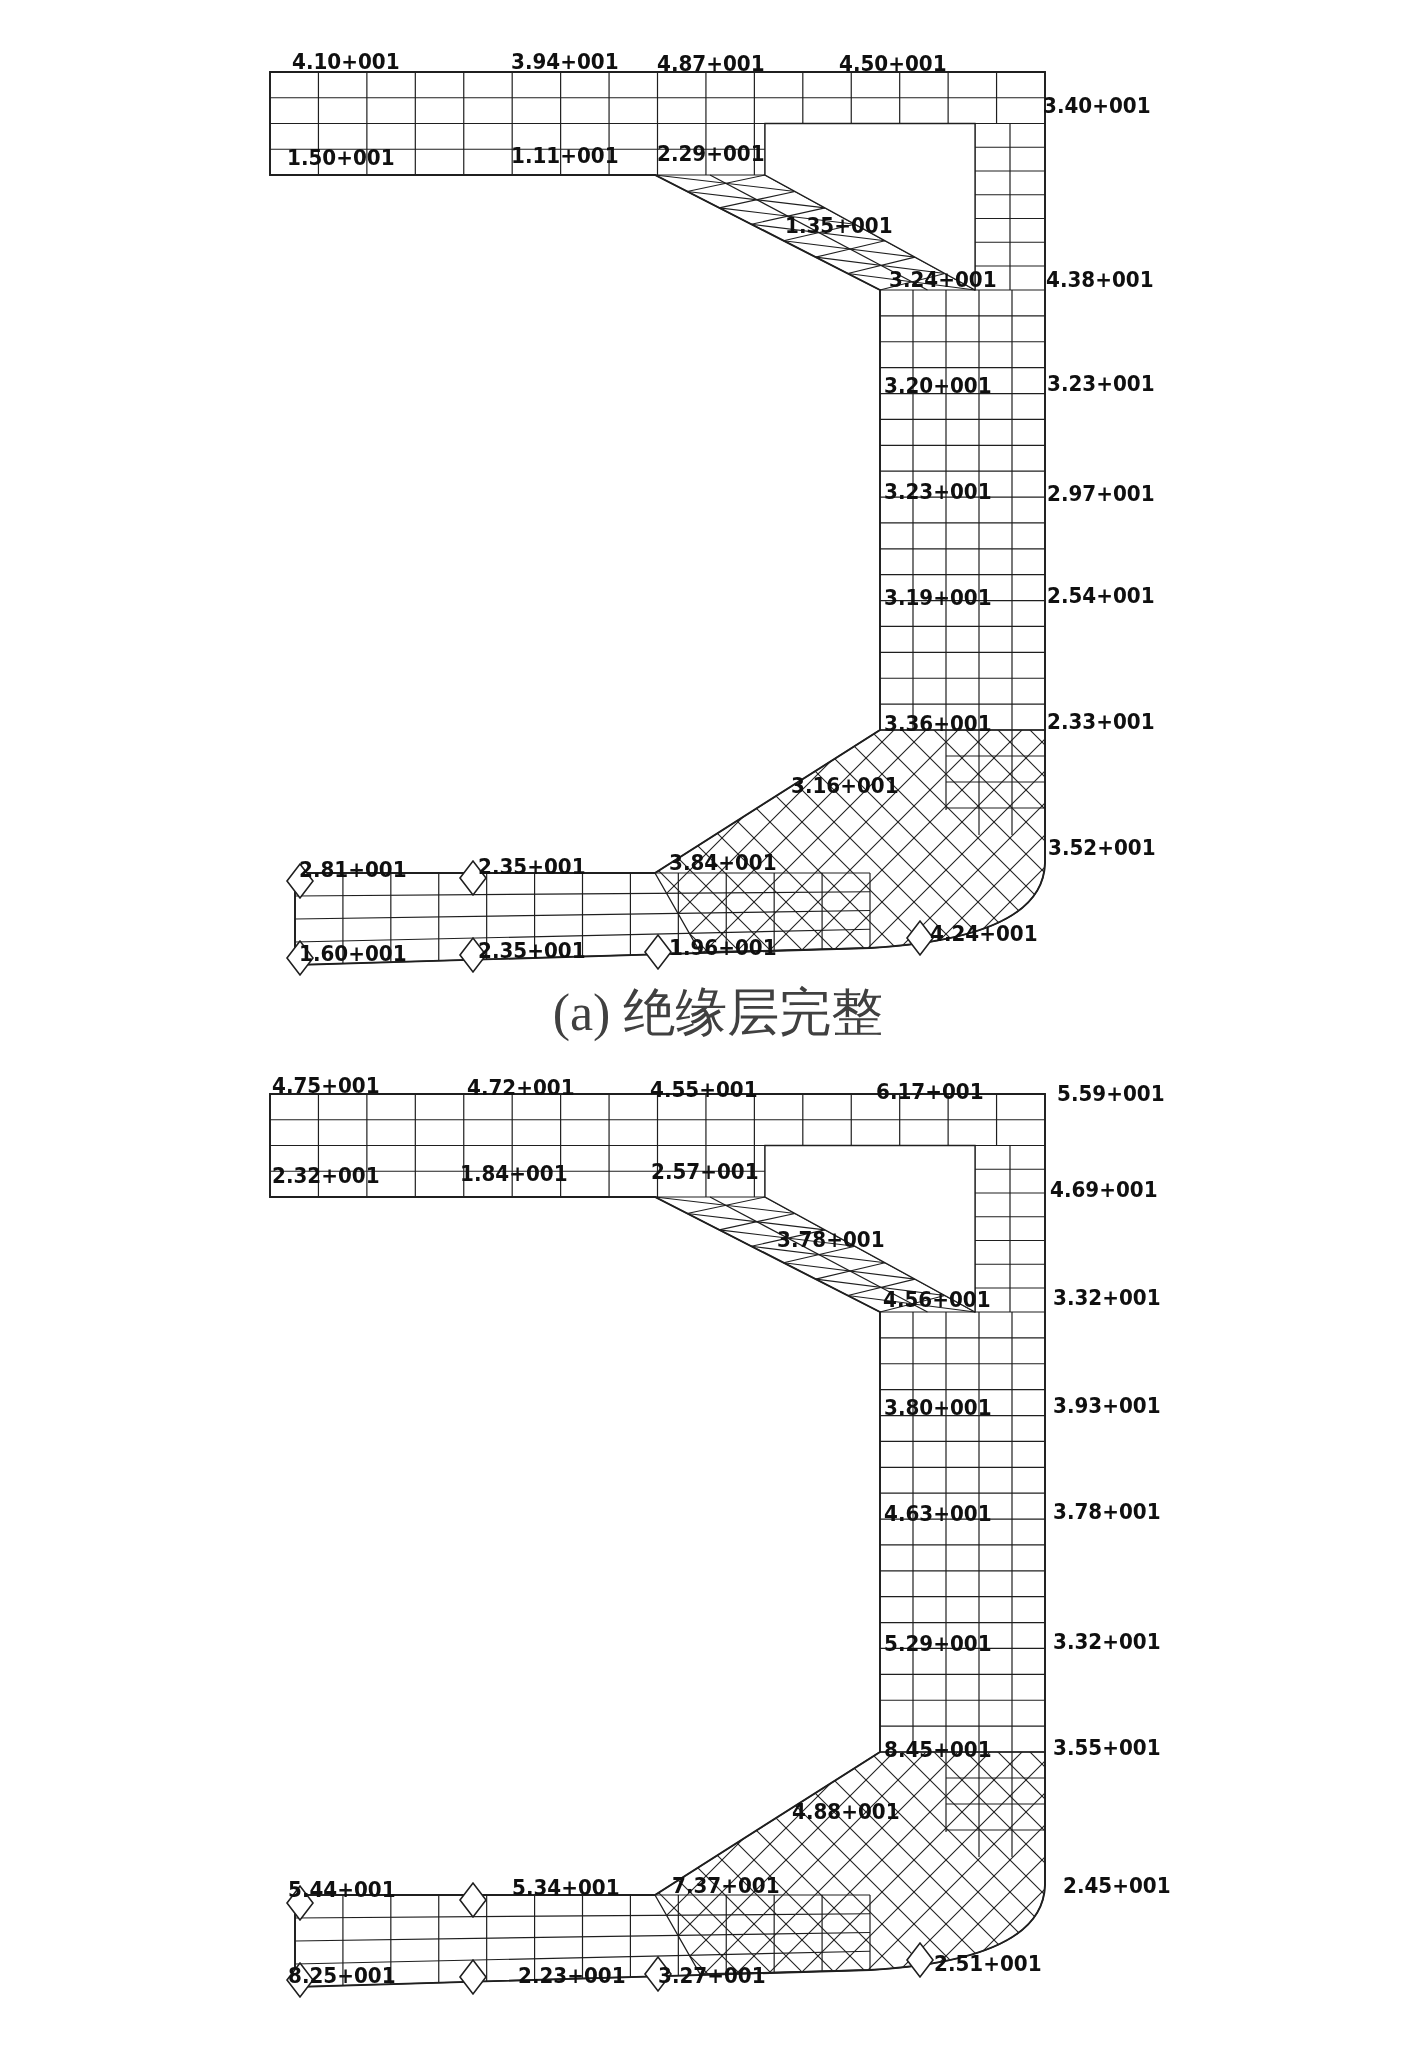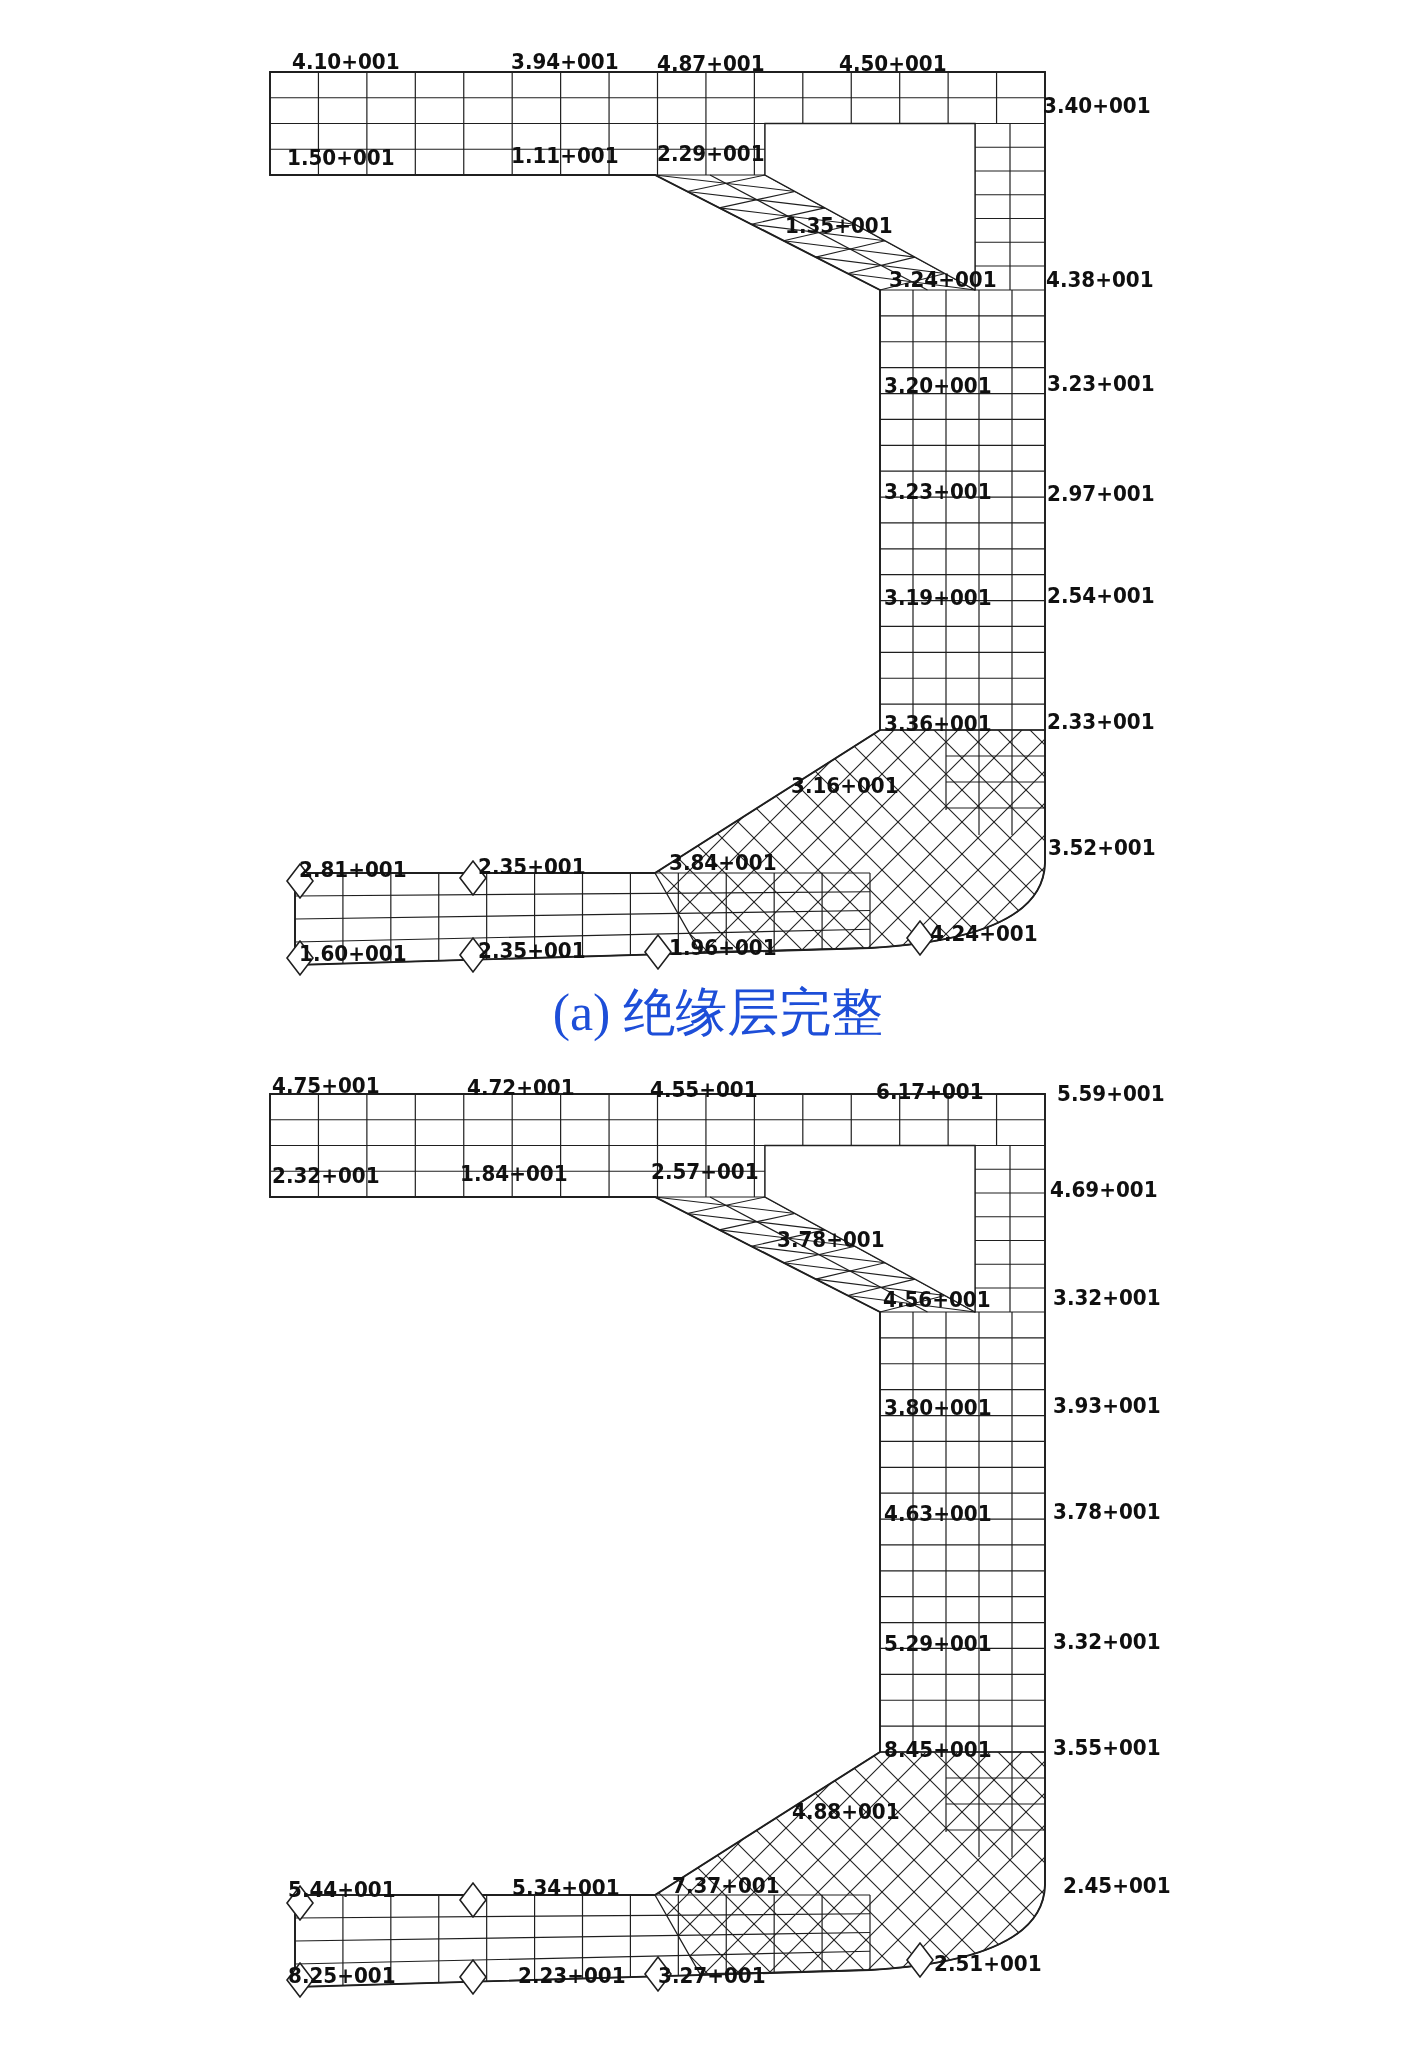--- a/index.html
+++ b/index.html
@@ -15,21 +15,21 @@
     color:#101010;
     letter-spacing:0px;
     white-space:nowrap;
     transform:scaleX(.95);
     transform-origin:left top;
     line-height:1;
   }
   .caption{
     position:absolute;
     font:400 52px "Liberation Serif",serif;
-    color:#1d4ed8;
+    color:#404040;
     white-space:nowrap;
     transform:translateX(-50%);
     line-height:1.1;
   }
 </style>
 </head>
 <body>
 
 <div id="stage">
   <svg class="mesh" width="1417" height="2046" viewBox="0 0 1417 2046">

